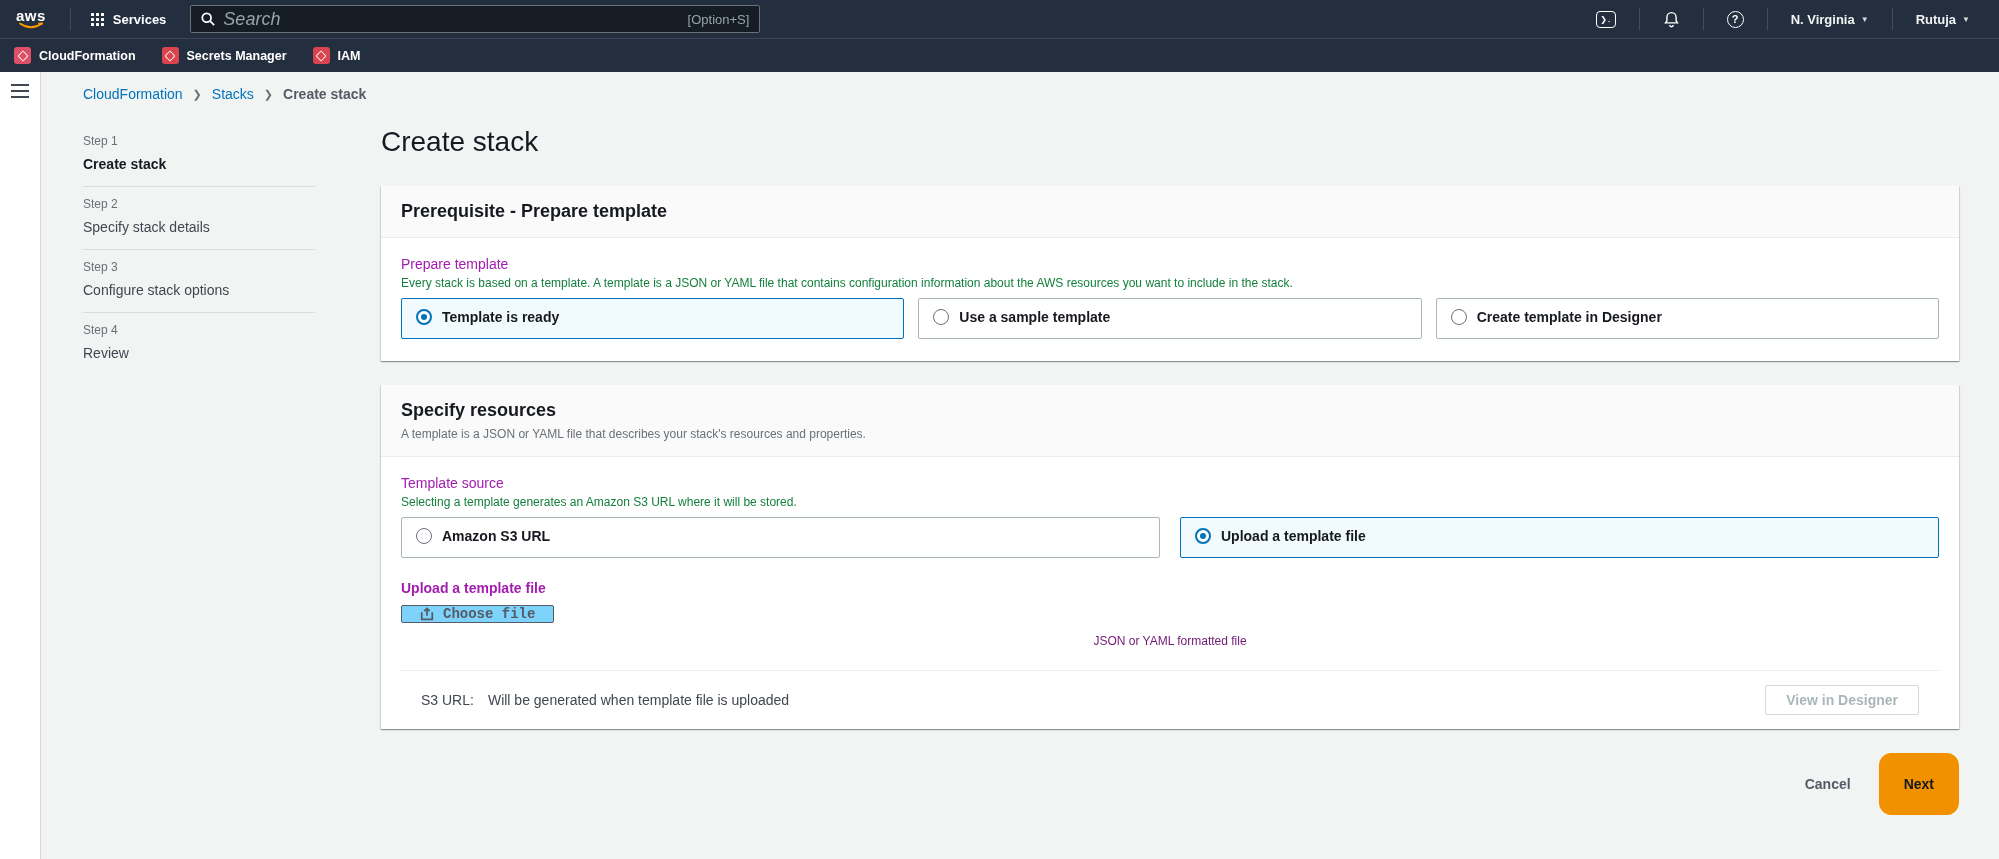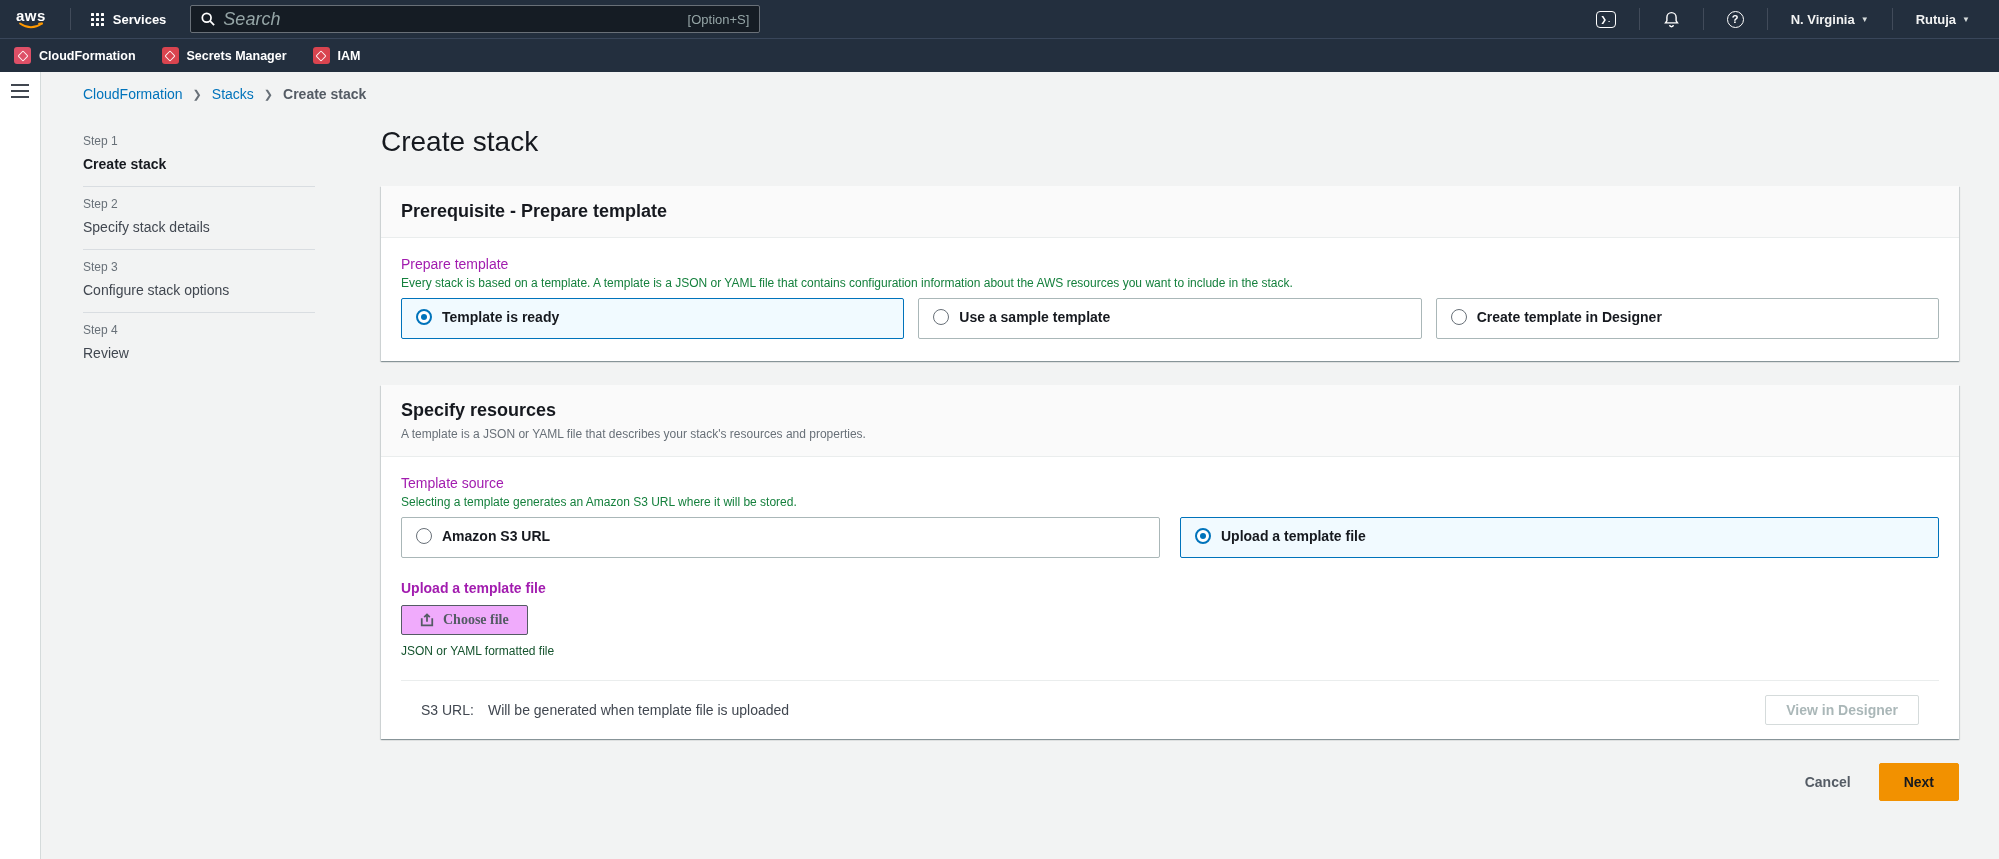--- a/index.html
+++ b/index.html
@@ -66,30 +66,30 @@
 
   .tiles { display:flex; gap:14px; margin-top:8px; }
   .tile { flex:1; border:1px solid #aab7b8; border-radius:2px; background:#fff; padding:10px 14px; display:flex; gap:10px; cursor:pointer; min-height:41px; }
   .tile.selected { border-color:#0073bb; background:#f1faff; }
   .radio { width:16px; height:16px; flex:none; border:1.5px solid #687078; border-radius:50%; background:#fff; position:relative; }
   .tile.selected .radio { border:2px solid #0073bb; }
   .tile.selected .radio::after { content:""; position:absolute; left:50%; top:50%; width:6px; height:6px; margin:-3px 0 0 -3px; background:#0073bb; border-radius:50%; }
   .tile-label { font-size:14px; font-weight:700; color:#16191f; }
 
   .upload-block { margin-top:22px; }
-  .choose-btn { margin-top:9px; display:inline-flex; align-items:center; gap:9px; border:1px solid #545b64; border-radius:2px; background:#f0abfc; color:#545b64; font-weight:700; font-size:14px; padding:6px 18px; cursor:pointer; font-family:Liberation Serif, serif; }
-  .upload-hint { font-size:12px; color:#14532d; margin-top:9px; }
+  .choose-btn { margin-top:9px; display:inline-flex; align-items:center; gap:9px; border:1px solid #545b64; border-radius:2px; background:#7dd3fc; color:#545b64; font-weight:700; font-size:14px; padding:0 18px; cursor:pointer; font-family:Liberation Mono, monospace; }
+  .upload-hint { font-size:12px; color:#701a75; margin-top:9px;text-align:center; }
 
   .card-footer { border-top:1px solid #eaeded; margin-top:22px; padding:14px 20px; display:flex; align-items:center; justify-content:space-between; }
   .s3row { display:flex; align-items:center; gap:14px; font-size:14px; color:#414750; }
   .btn-disabled { border:1px solid #d5dbdb; border-radius:2px; background:#fff; color:#aab7b8; font-weight:700; font-size:14px; padding:6px 20px; font-family:inherit; }
 
   .actions { display:flex; align-items:center; justify-content:flex-end; gap:28px; padding-bottom:20px; }
   .link-btn { background:none; border:none; color:#545b64; font-weight:700; font-size:14px; cursor:pointer; font-family:inherit; }
-  .btn-primary { background:#f29100; border:1px solid #f29100; border-radius:2px; color:#16191f; font-weight:700; font-size:14px; padding:10px 24px; cursor:pointer; font-family:inherit; }
+  .btn-primary { background:#f29100; border:1px solid #f29100; border-radius:12px; color:#16191f; font-weight:700; font-size:14px; padding:22px 24px; cursor:pointer; font-family:inherit; }
 </style>
 </head>
 <body>
 
 <div class="topnav">
   <div class="aws-logo">
     <span class="aws-text">aws</span>
     <svg width="26" height="8" viewBox="0 0 26 8">
         <path d="M2 1.5 Q13 9 24 1.5" stroke="#ff9900" stroke-width="1.8" fill="none" stroke-linecap="round"></path>
         <path d="M24 1.5 l-3 .2" stroke="#ff9900" stroke-width="1.8" fill="none" stroke-linecap="round"></path>

